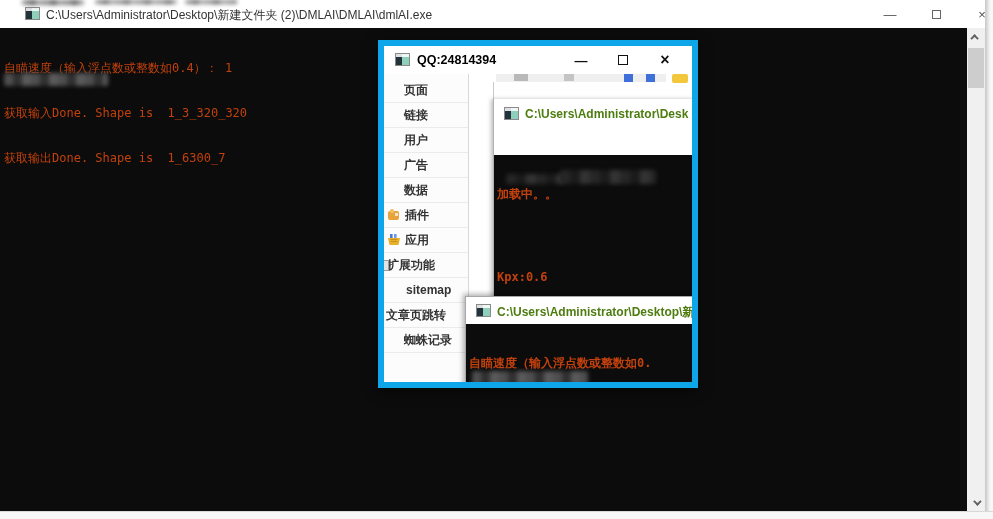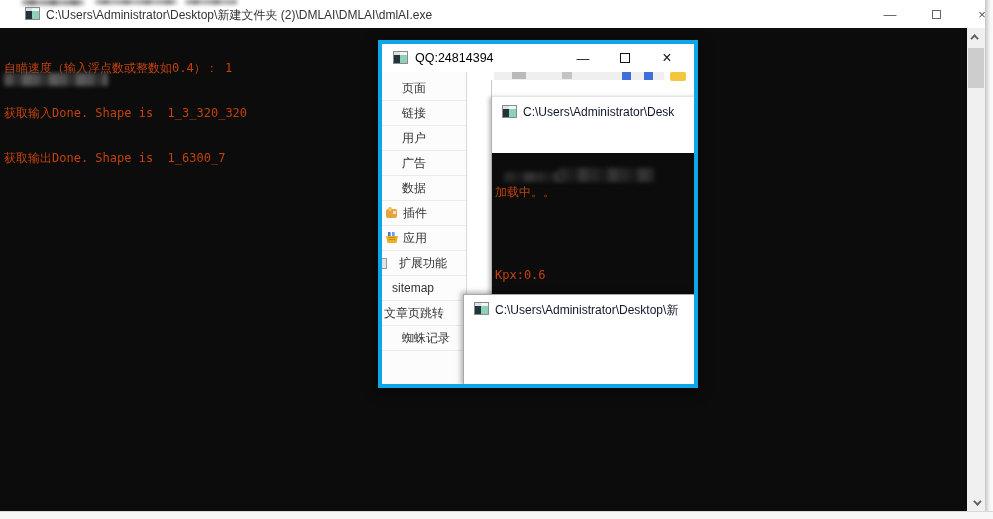--- a/index.html
+++ b/index.html
@@ -33,45 +33,45 @@
   .sb-up { top:0; } .sb-down { bottom:0; }
   .chev { width:6px; height:6px; border-style:solid; border-color:#606060; border-width:0; }
   .chev-up { border-top-width:2px; border-left-width:2px; transform:rotate(45deg) translateY(2px); }
   .chev-down { border-bottom-width:2px; border-right-width:2px; transform:rotate(45deg) translateY(-2px); }
   .sb-thumb { position:absolute; left:1px; top:20px; width:16px; height:40px; background:#cdcdcd; }
 
   .right-gutter { position:absolute; left:985px; top:0; width:8px; height:519px; background:linear-gradient(to right,#c6c6c6,#f4f4f4 60%,#fbfbfb); }
   .bottom-strip { position:absolute; left:0; top:511px; width:993px; height:8px; background:#f7f7f7; border-top:1px solid #d8d8d8; }
 
   
-  .qq-window { position:absolute; left:378px; top:40px; width:320px; height:348px; background:#ffffff; border:4px solid #0ea5e9; box-shadow:0 3px 12px rgba(0,0,0,.55); overflow:hidden; }
+  .qq-window { position:absolute; left:378px; top:40px; width:320px; height:348px; background:#ffffff; border:6px solid #0ea5e9; box-shadow:0 3px 12px rgba(0,0,0,.55); overflow:hidden;font-weight:bold; }
   .qq-titlebar { position:absolute; left:0; top:0; right:0; height:28px; background:#fff; }
   .qq-title-text { position:absolute; left:33px; top:7px; font-size:12.5px; color:#000; white-space:nowrap; }
   .mi-qq { left:11px; top:7px; }
   .qq-controls { position:absolute; right:6px; top:2px; display:flex; }
   .qq-btn { width:42px; height:24px; display:flex; align-items:center; justify-content:center; color:#111; font-size:13px; }
   .qq-max-shape { width:10px; height:10px; border:1.5px solid #111; }
 
   .qq-sidebar { position:absolute; left:0; top:28px; width:84px; bottom:0; background:#fcfcfc; z-index:1; }
   .sb-item { position:relative; height:25px; display:flex; align-items:center; border-bottom:1px solid #ebebeb; font-size:12px; color:#333; padding-left:20px; overflow:hidden; white-space:nowrap; }
   .sb-item.with-icon { padding-left:2px; }
   .sb-item.tight { padding-left:2px; }
-  .sb-item.semi { padding-left:17px; }
+  .sb-item.semi { padding-left:3px; }
   .sb-item.mid { }
   .sb-icon { width:16px; height:16px; margin-right:3px; flex:0 0 auto; display:inline-block; position:relative; }
   .ext-sliver { position:absolute; left:-3px; top:7px; width:8px; height:11px; border:1px solid #9b9b9b; background:#e3e3e3; }
   .qq-vsep { position:absolute; left:84px; top:28px; bottom:0; width:1px; background:#d9d9d9; z-index:1; }
 
   
   .frag { position:absolute; }
 
   
   .sub-console { position:absolute; background:#fff; }
   .sc-titlebar { position:relative; height:28px; background:#fff; }
-  .sc-title-text { position:absolute; left:31px; top:8px; font-size:12px; color:#0f172a; white-space:nowrap; }
+  .sc-title-text { position:absolute; left:31px; top:8px; font-size:12px; color:#4d7c0f; white-space:nowrap; }
   .mi-sub { left:10px; top:8px; }
   .sc-body { position:relative; background:#0c0c0c; }
   .sc-lines { padding:2px 0 0 3px; }
   .spacer8 { height:8px; }
 
   .console1 { left:109px; top:53px; width:260px; height:240px; border-left:1px solid #b0b0b0; box-shadow:-2px 0 4px rgba(0,0,0,.25); z-index:2; }
   .console1 .sc-body { height:212px;margin-top:28px; }
   .console2 { left:81px; top:250px; width:238px; height:94px; border:1px solid #a8a8a8; border-right:none; border-bottom:none; box-shadow:-2px -2px 5px rgba(0,0,0,.3); z-index:3; }
   .console2 .sc-titlebar { height:27px; }
   .console2 .sc-body { height:67px; }
@@ -186,21 +186,21 @@
               <path d="M4.5 7.5 L11.5 7.5" stroke="#c78f14" stroke-width="1"></path>
               <path d="M4.8 9.5 L11.2 9.5" stroke="#c78f14" stroke-width="1"></path>
             </svg>
         </span>
         <span>应用</span>
       </div>
       <div class="sb-item semi">
         <span class="ext-sliver"></span>
         <span>扩展功能</span>
       </div>
-      <div class="sb-item" style="padding-left:10px;">
+      <div class="sb-item" style="padding-left:22px;">
           <span>sitemap</span>
         </div>
       <div class="sb-item tight">
           <span>文章页跳转</span>
         </div>
       <div class="sb-item mid">
           <span>蜘蛛记录</span>
         </div>
     </div>
     <div class="qq-vsep"></div>
@@ -227,16 +227,24 @@
         <div class="redact redact-dark" style="left:12px; top:19px; width:58px; height:10px;"></div>
         <div class="redact redact-dark" style="left:66px; top:15px; width:96px; height:14px;"></div>
       </div>
     </div>
 
     <div class="sub-console console2">
       <div class="sc-titlebar">
         <span class="console-icon mi-sub" style="top:7px;"></span>
         <span class="sc-title-text" style="top:7px;">C:\Users\Administrator\Desktop\新</span>
       </div>
+      <div class="sc-body">
+        <div class="con-text sc-lines" style="position:static;">
+          <div>自瞄速度（输入浮点数或整数如0.</div>
+          
+          
+        </div>
+        <div class="redact redact-grey" style="left:6px; top:47px; width:116px; height:14px;"></div>
+      </div>
     </div>
 
   </div>
 </div>
 
 </body></html>

